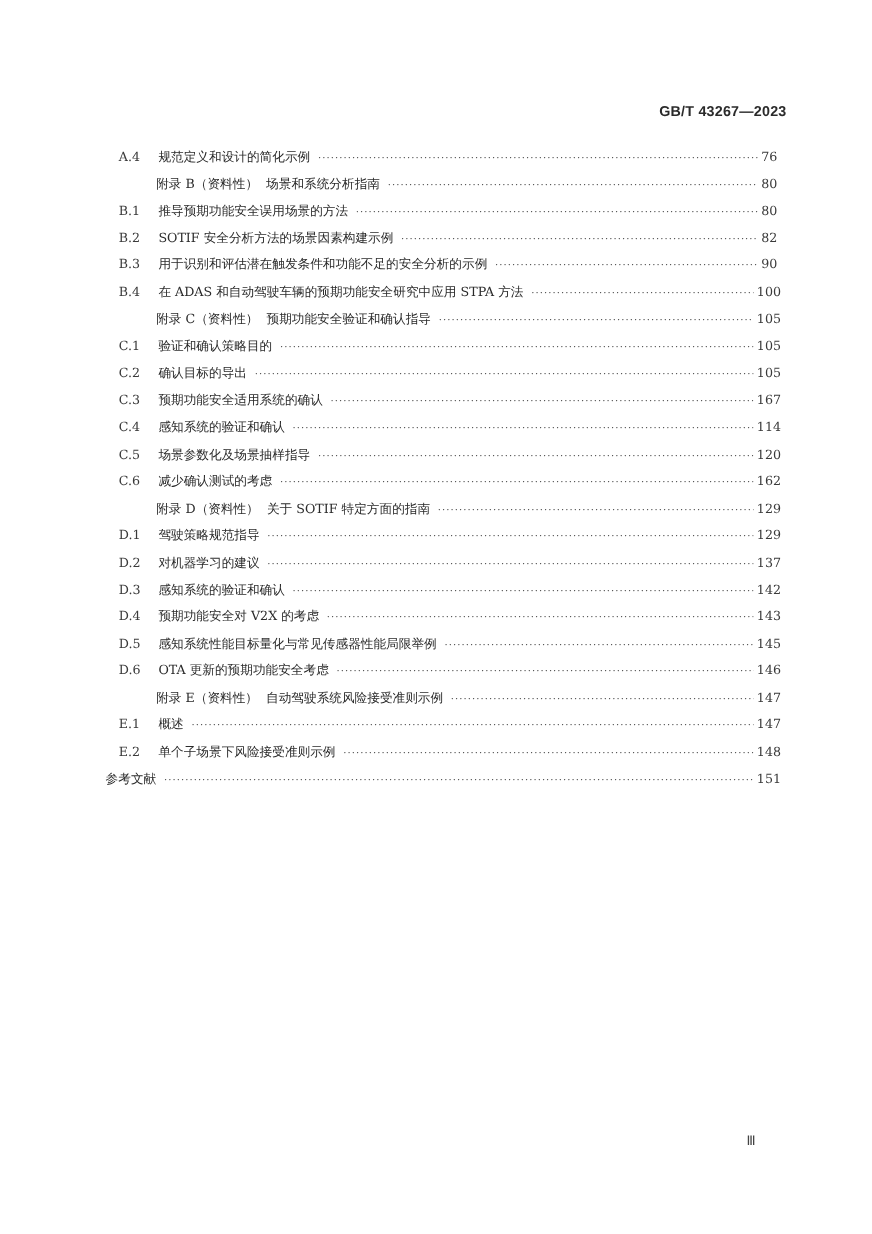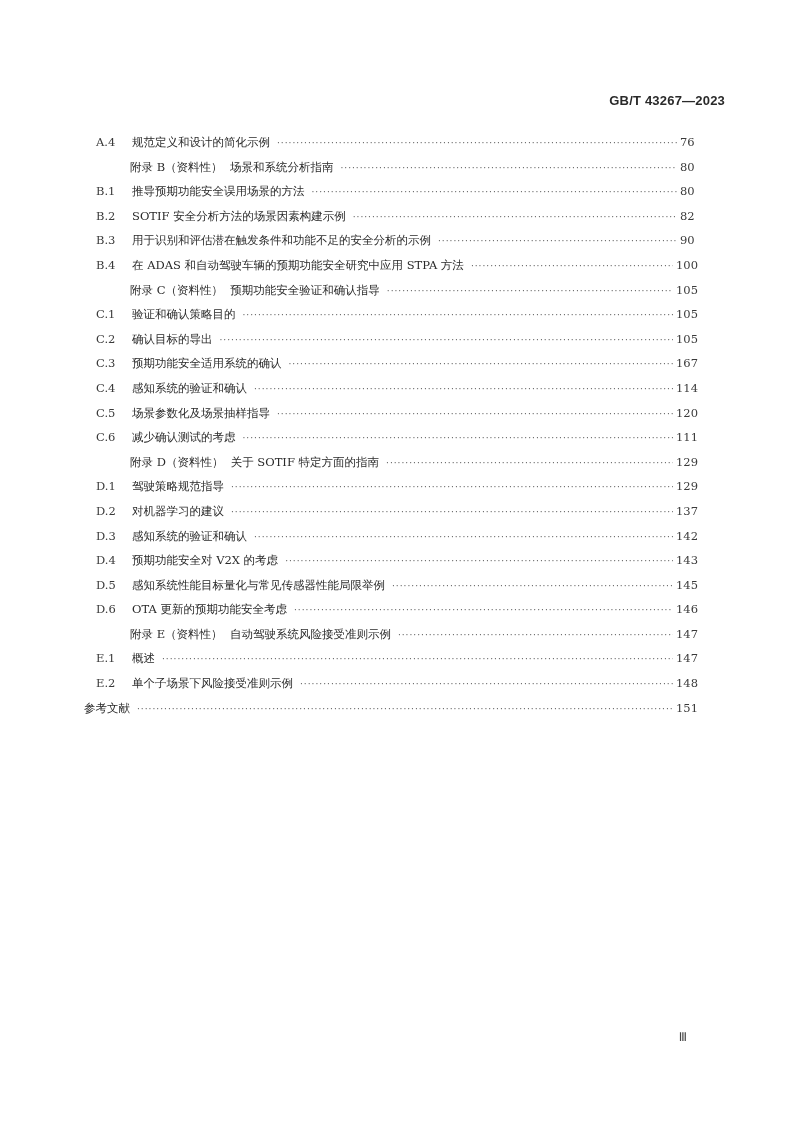--- a/index.html
+++ b/index.html
@@ -1,20 +1,20 @@
 <!DOCTYPE html>
 <html><head>
 <meta charset="utf-8">
 <style>
   html, body { margin: 0; padding: 0; background: #ffffff; }
   body { width: 793px; height: 1122px; position: relative; overflow: hidden;
          font-family: "DejaVu Serif", "Liberation Serif", serif; color: #2a2a2a; }
-  .header { position: absolute; right: 68px; top: 93px; font-size: 13px; font-weight: bold;
+  .header { position: absolute; right: 78px; top: 93px; font-size: 13px; font-weight: bold;
             font-family: "Liberation Sans", "DejaVu Sans", sans-serif; letter-spacing: 0.2px; }
-  .toc { position: absolute; left: 84px; top: 130px; width: 614px; }
+  .toc { position: absolute; left: 96px; top: 130px; width: 614px; }
   .row { display: flex; align-items: baseline; height: 24.6px; font-size: 11.5px; line-height: 24.6px; white-space: nowrap; }
   .row.sub { padding-left: 12px; }
   .num { display: inline-block; min-width: 36px; color: #3a3a3a; }
   .app-label { color: #2a2a2a; margin-left: 46px; }
   .title { padding-right: 4px; }
   .dots { flex: 1; overflow: hidden; color: #555; letter-spacing: 1px; margin: 0 3px; font-size: 9px; }
   .dots::after { content: "··································································································································································"; }
   .page { min-width: 18px; text-align: left; color: #3a3a3a; }
   .folio { position: absolute; right: 106px; top: 1030px; font-size: 12px; color: #444;
            font-family: "Liberation Serif", serif; }
@@ -84,21 +84,21 @@
   <div class="row sub">
       <span class="num">C.5</span>
       <span class="title">场景参数化及场景抽样指导</span>
       <span class="dots"></span>
       <span class="page">120</span>
     </div>
   <div class="row sub">
       <span class="num">C.6</span>
       <span class="title">减少确认测试的考虑</span>
       <span class="dots"></span>
-      <span class="page">111</span>
+      <span class="page">162</span>
     </div>
   <div class="row top"><span class="app-label">附录 D（资料性）</span>&nbsp;&nbsp;<span class="title">关于 SOTIF 特定方面的指南</span><span class="dots"></span><span class="page">129</span></div>
   <div class="row sub">
       <span class="num">D.1</span>
       <span class="title">驾驶策略规范指导</span>
       <span class="dots"></span>
       <span class="page">129</span>
     </div>
   <div class="row sub">
       <span class="num">D.2</span>

